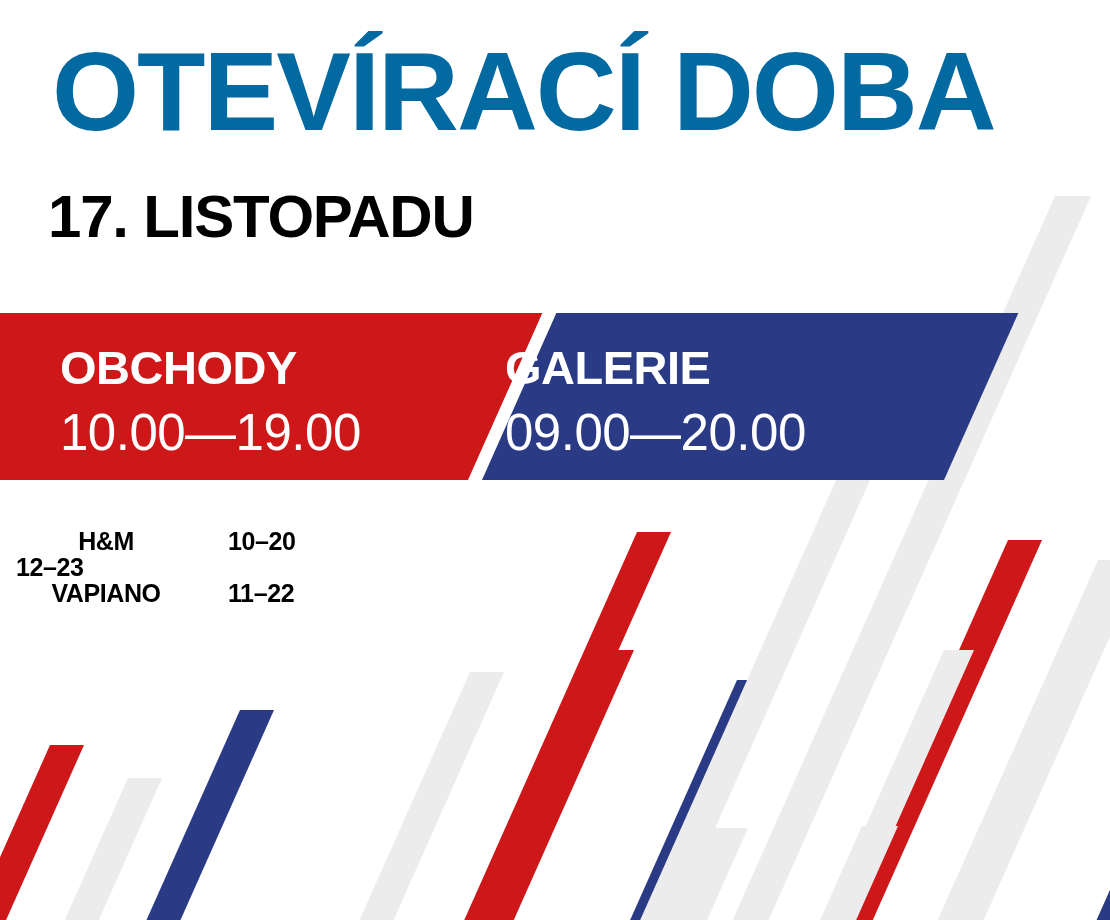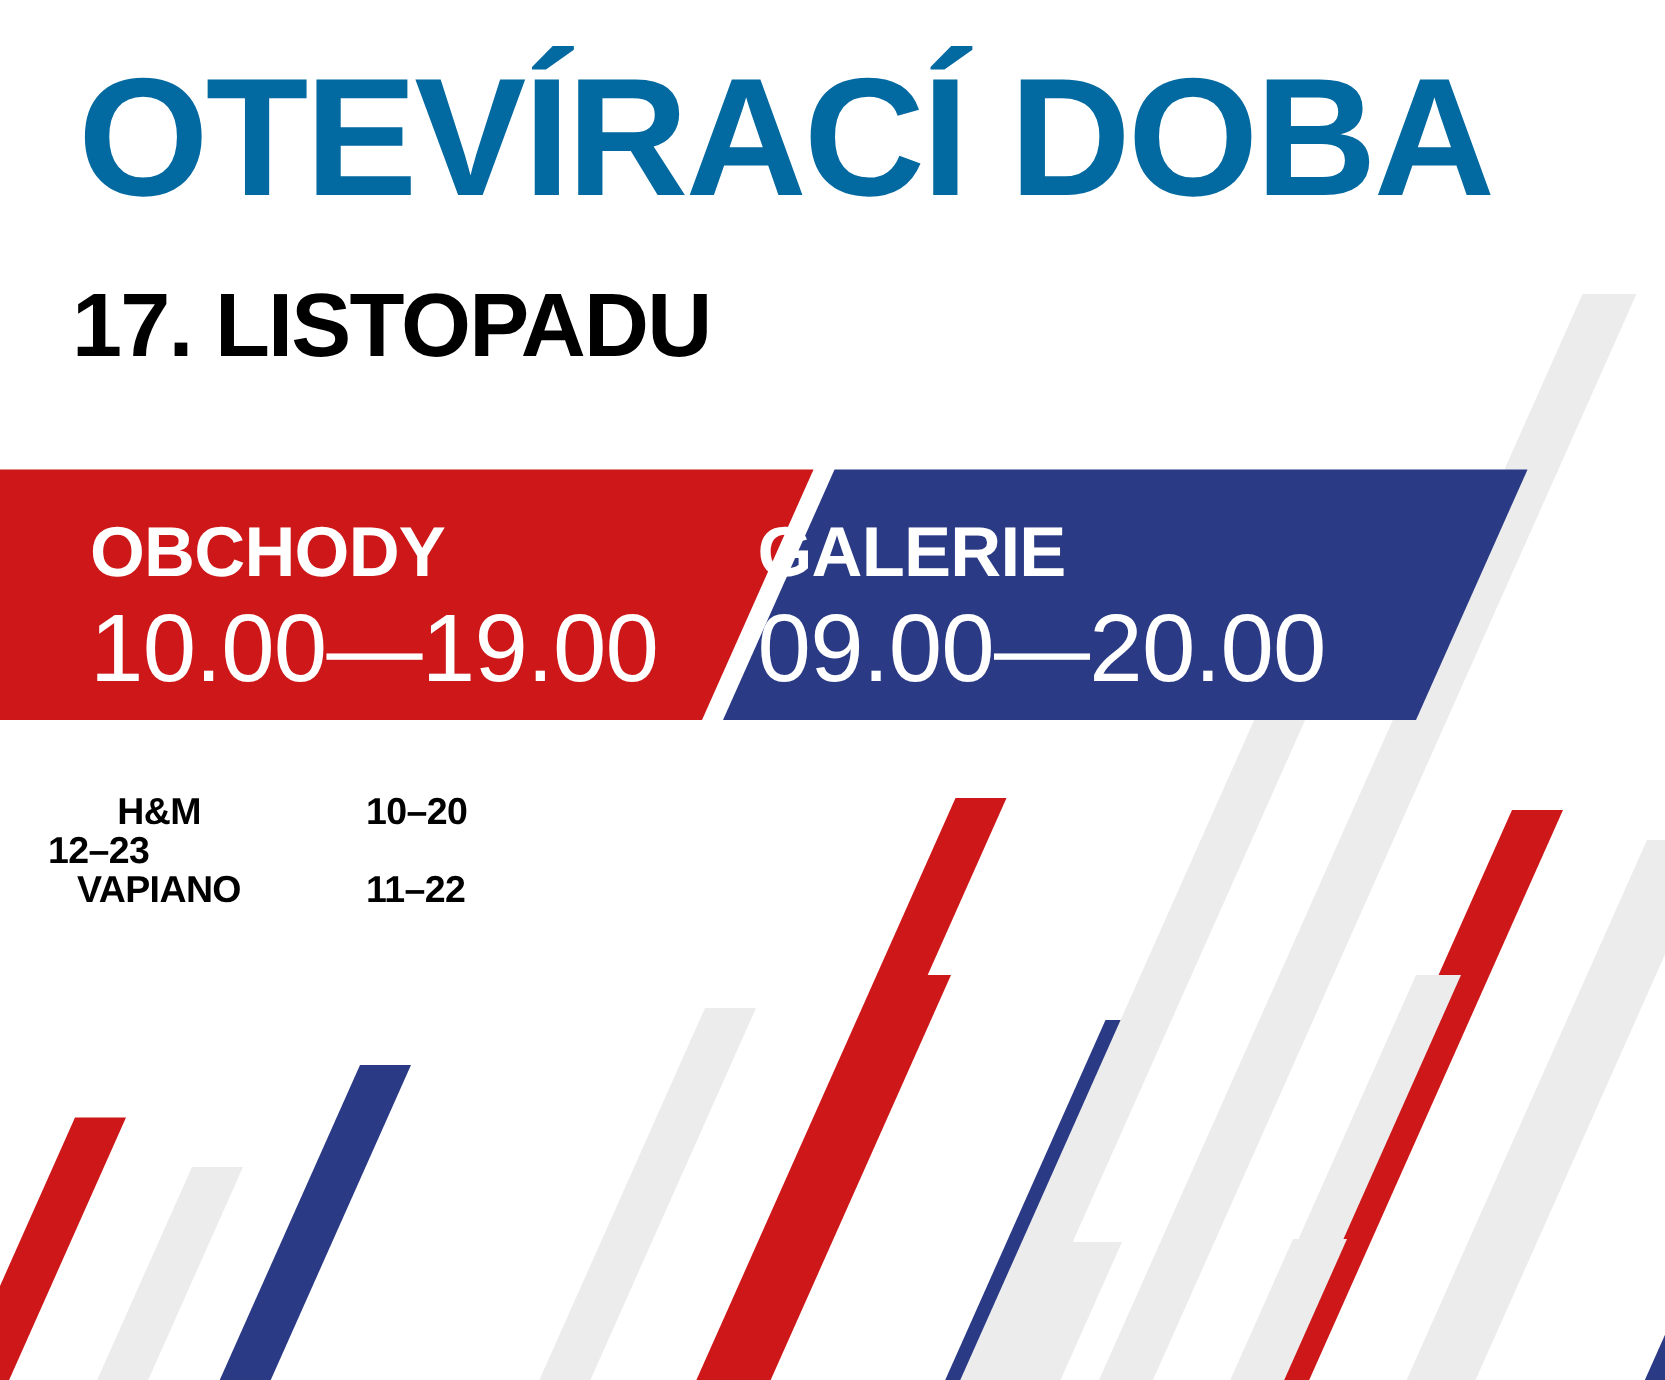--- a/index.html
+++ b/index.html
@@ -99,21 +99,21 @@
     top:31px;
     font-size:47px;
     line-height:47px;
     font-weight:bold;
     letter-spacing:-0.5px;
     white-space:nowrap;
   }
   .band-hours {
     position:absolute;
     top:90px;
-    font-size:64px;
+    font-size:51px;
     line-height:59px;
     font-weight:300;
     letter-spacing:-0.5px;
     white-space:nowrap;
   }
   #shops-text { left:60px; }
   #gallery-text { left:505px; }
 
   
   #store-list {
@@ -131,21 +131,21 @@
     font-weight:bold;
     letter-spacing:-0.4px;
     color:#000000;
     white-space:nowrap;
   }
   .store-name {
     width:212px;
     text-align:center;
   }
   .store-time {
-    margin-left:32px;
+    margin-left:16px;
     text-align:center;
   }
 </style>
 </head>
 <body>
 
 <div id="poster">
 
   <div id="stripes">
       <div class="stripe" style="left: 1055px; top: 196px; width: 36px; height: 730px; background: rgb(236, 236, 236); transform: skewX(-24deg);"></div>

